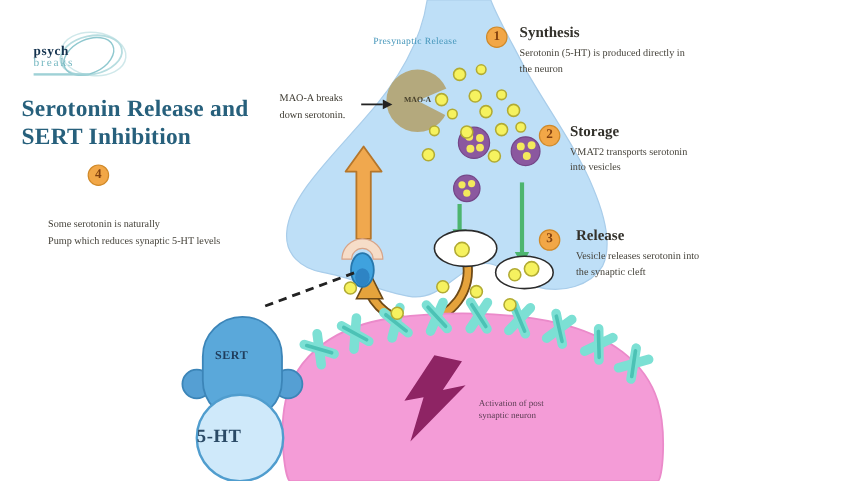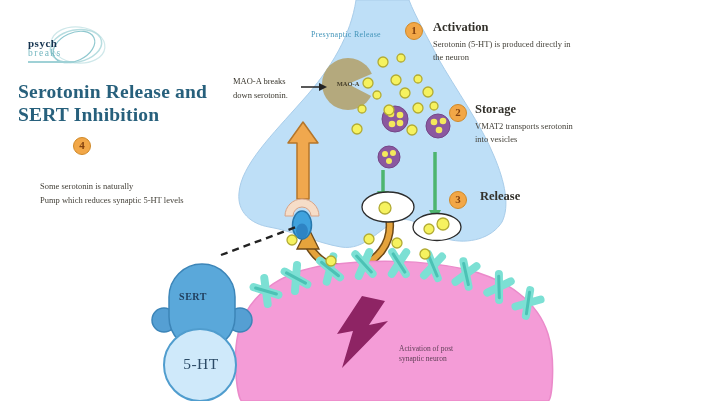--- a/index.html
+++ b/index.html
@@ -22,23 +22,23 @@
            border:1.5px solid #d08928; color:#83410f; font-size:11px; font-weight:bold;
            text-align:center; line-height:15px; }
   .step-title { font-size:12.5px; font-weight:bold; color:#33312b; line-height:14px; }
   .step-body { font-size:8.5px; color:#45423a; line-height:13px; }
 
   .callout { font-size:8.5px; color:#3a372e; line-height:13.5px; }
   .enzyme { font-size:6.5px; font-weight:bold; color:#463f2a; text-align:center; }
 
   .sert-txt { left:158px; top:291px; width:70px; text-align:center; font-size:10px;
               font-weight:bold; color:#203d5c; letter-spacing:.5px; }
-  .fiveht-txt { left:164px; top:355px; width:74px; text-align:center; font-size:15.5px;
-                font-weight:400; color:#2b4a66; letter-spacing:.5px; }
-  .activation { left:399px; top:344px; font-size:7.5px; color:#5e3e55; line-height:10px; }
+  .fiveht-txt { left:164px; top:355px; width:74px; text-align:left; font-size:15.5px;
+                font-weight:700; color:#2b4a66; letter-spacing:.5px; }
+  .activation { left:399px; top:331px; font-size:7.5px; color:#5e3e55; line-height:10px; }
 
   .ves { fill:#8b589f; stroke:#744688; stroke-width:1; }
   .vdot { fill:#f3e95c; }
   .mol { fill:#f6f25f; stroke:#b2ab33; stroke-width:1.3; }
 </style>
 </head>
 <body>
 
 <div class="stage">
 
@@ -182,35 +182,39 @@
 
   <div class="txt pre-label">Presynaptic Release</div>
 
   <div class="txt callout" style="left:233px; top:75px;">
     <div>MAO-A breaks</div>
     <div>down serotonin.</div>
   </div>
   <div class="txt enzyme" style="left:329px; top:80px; width:38px;">MAO-A</div>
 
   <div class="txt badge" style="left:405px; top:22px;">1</div>
-  <div class="txt step-title" style="left:433px; top:20px;">Activation</div>
+  <div class="txt step-title" style="left:433px; top:20px;">Synthesis</div>
   <div class="txt step-body" style="left:433px; top:38px;">
     <div>Serotonin (5-HT) is produced directly in</div>
     <div>the neuron</div>
   </div>
 
   <div class="txt badge" style="left:449px; top:104px;">2</div>
   <div class="txt step-title" style="left:475px; top:102px;">Storage</div>
   <div class="txt step-body" style="left:475px; top:120px;">
     <div>VMAT2 transports serotonin</div>
     <div>into vesicles</div>
   </div>
 
   <div class="txt badge" style="left:449px; top:191px;">3</div>
   <div class="txt step-title" style="left:480px; top:189px;">Release</div>
+  <div class="txt step-body" style="left:480px; top:207px;">
+    <div>Vesicle releases serotonin into</div>
+    <div>the synaptic cleft</div>
+  </div>
 
   <div class="txt badge" style="left:73px; top:137px;">4</div>
   <div class="txt step-body" style="left:40px; top:180px; line-height:13.5px;">
     <div>Some serotonin is naturally</div>
     <div>Pump which reduces synaptic 5-HT levels</div>
   </div>
 
   <div class="txt sert-txt">SERT</div>
   <div class="txt fiveht-txt">5-HT</div>
 

